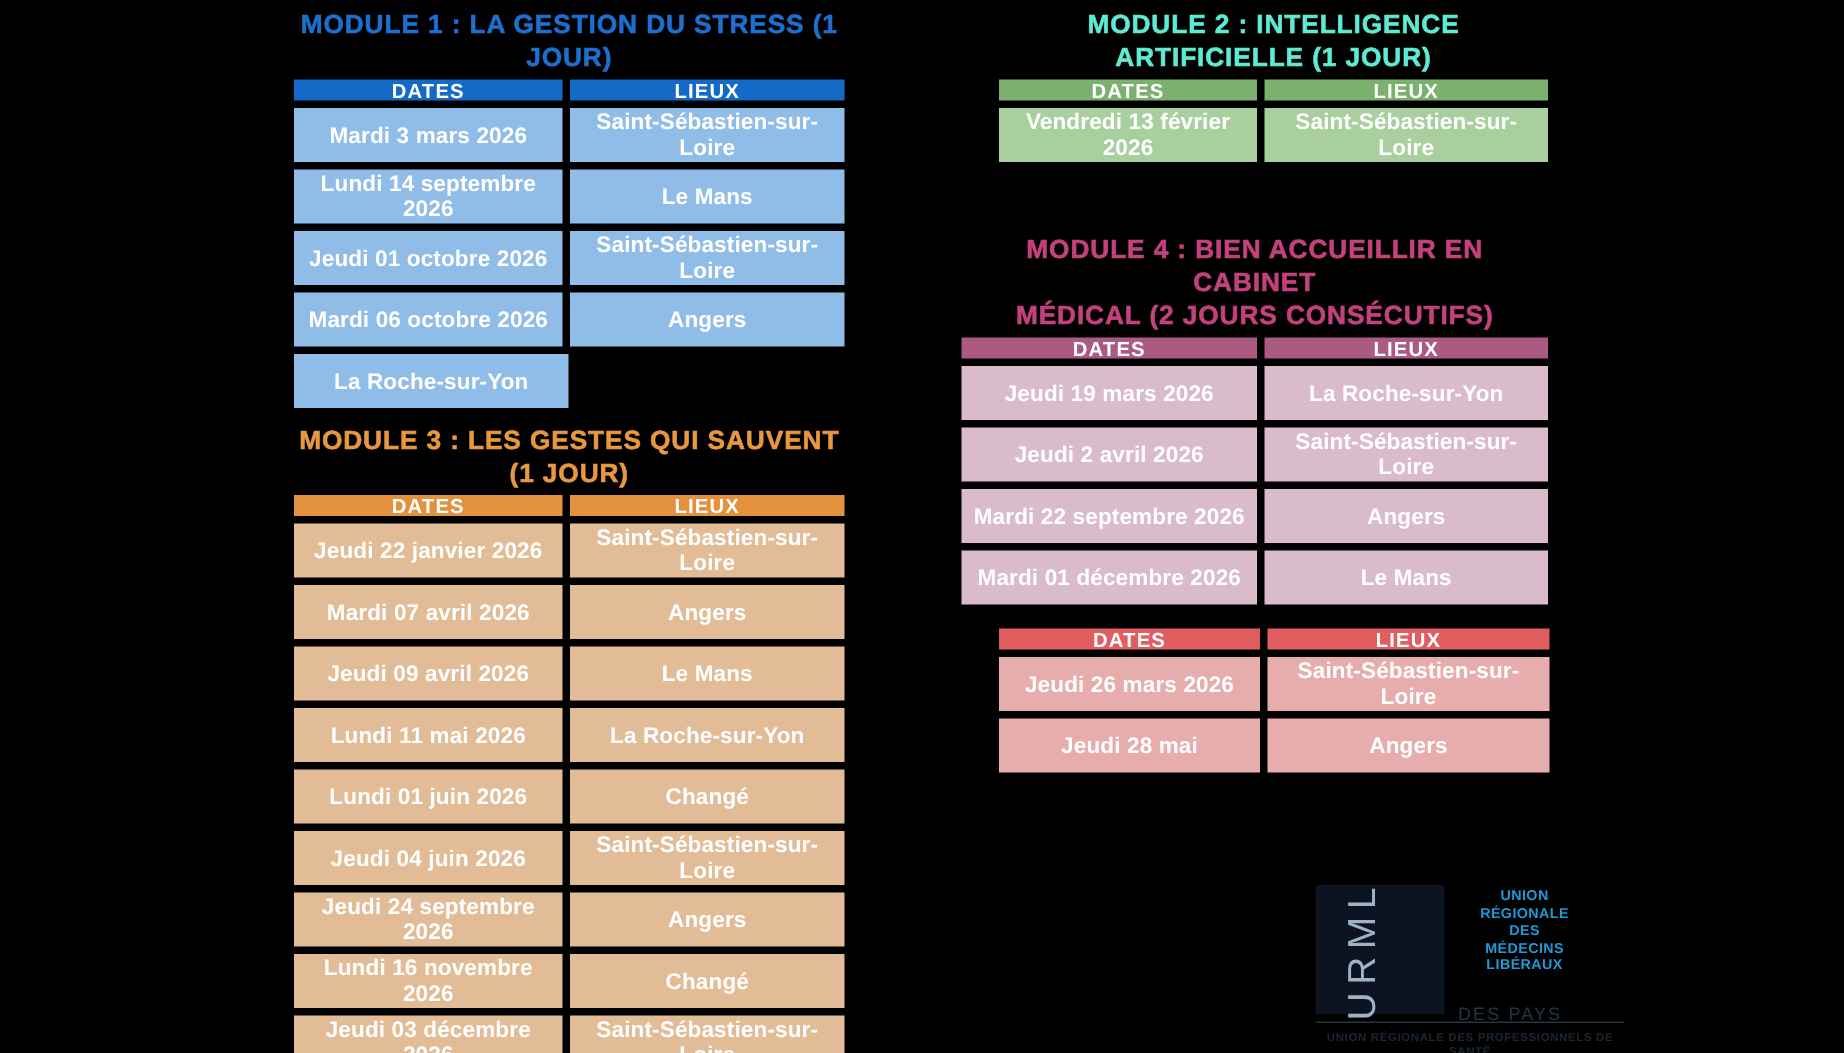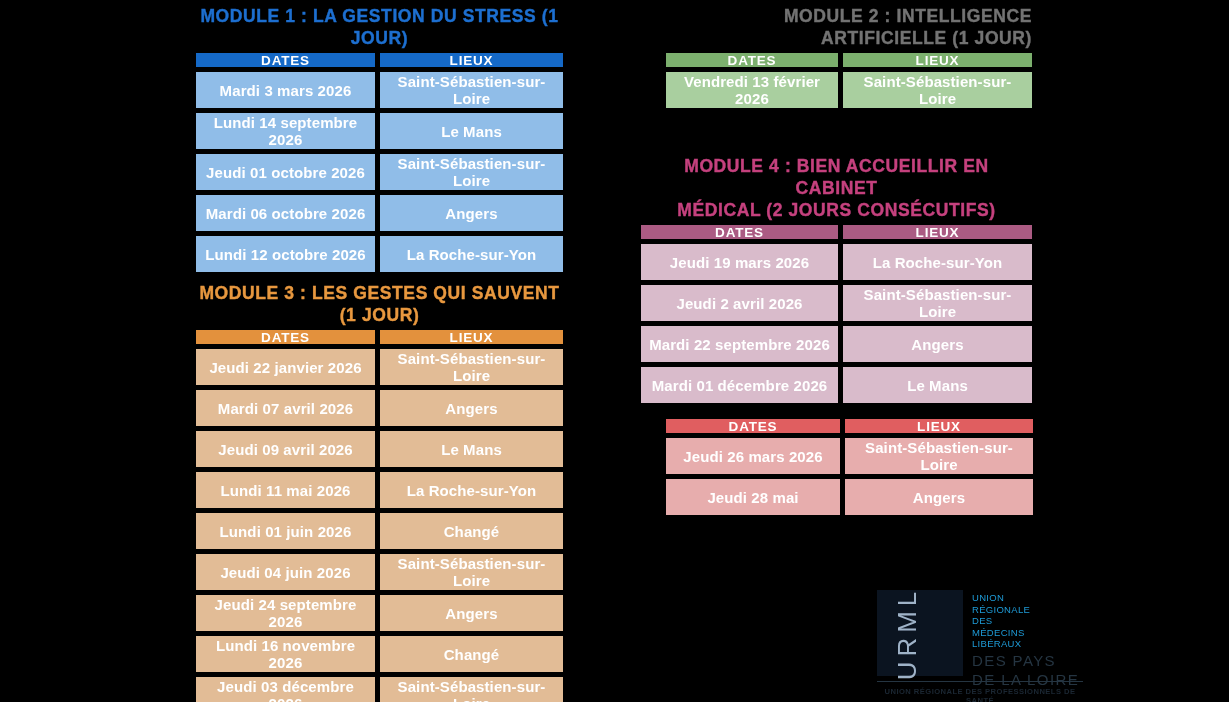--- a/index.html
+++ b/index.html
@@ -79,21 +79,21 @@
   
   #module1 { left: 196px; top: 5px; width: 367px; }
   #module1 .module-title { color: #1d6fd0; }
   #module1 .head-row .cell { background: #1569c7; }
   #module1 .body-row .cell { background: #90bde8; }
   #module1 .c-dates { width: 179px; }
   #module1 .c-lieux { width: 183px; }
 
   
   #module2 { left: 666px; top: 5px; width: 366px; }
-  #module2 .module-title { color: #737373; text-align: right; }
+  #module2 .module-title { color: #5eead4; }
   #module2 .head-row .cell { background: #7cb06e; }
   #module2 .body-row .cell { background: #a9cf9f; }
   #module2 .c-dates { width: 172px; }
   #module2 .c-lieux { width: 189px; }
 
   
   #module3 { left: 196px; top: 282px; width: 367px; }
   #module3 .module-title { color: #e8983f; }
   #module3 .head-row .cell { background: #e3913d; }
   #module3 .body-row .cell { background: #e2bc96; }
@@ -157,33 +157,34 @@
   .logo-text {
     padding-left: 9px;
     padding-top: 2px;
     display: flex;
     flex-direction: column;
     justify-content: flex-start;
   }
   .logo-line-blue {
     color: #1e9bd7;
     font-size: 9.5px;
-    font-weight: 400;
+    font-weight: 700;
     line-height: 11.5px;
     letter-spacing: 0.3px;
     text-transform: uppercase;
+    text-align: center;
   }
   .logo-line-dark {
     color: #253542;
-    font-size: 15px;
+    font-size: 12px;
     font-weight: 400;
     line-height: 17px;
     letter-spacing: 1.4px;
     text-transform: uppercase;
-    margin-top: 2px;
+    margin-top: 18px;
   }
   .logo-rule {
     width: 206px;
     height: 1px;
     background: #253542;
     margin-top: 3px;
   }
   .logo-footer {
     color: #1b2733;
     font-size: 7.6px;
@@ -217,21 +218,20 @@
       </div>
       <div class="row body-row">
         <div class="cell c-dates">Jeudi 01 octobre 2026</div>
         <div class="cell c-lieux">Saint-Sébastien-sur-Loire</div>
       </div>
       <div class="row body-row">
         <div class="cell c-dates">Mardi 06 octobre 2026</div>
         <div class="cell c-lieux">Angers</div>
       </div>
       <div class="row body-row">
-        <div class="cell c-dates">Lundi 12 octobre 2026</div>
         <div class="cell c-lieux">La Roche-sur-Yon</div>
       </div>
     </div>
   </section>
 
   <section class="module" id="module2">
     <h2 class="module-title">MODULE 2 : INTELLIGENCE ARTIFICIELLE (1 JOUR)</h2>
     <div class="table">
       <div class="row head-row">
         <div class="cell c-dates">DATES</div>

